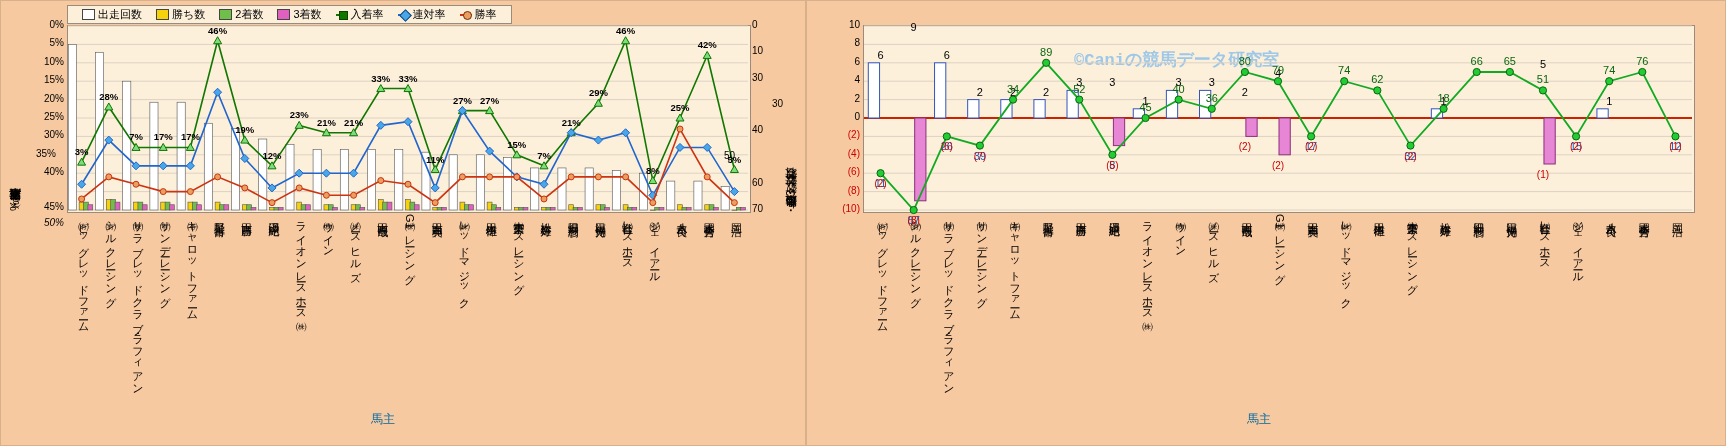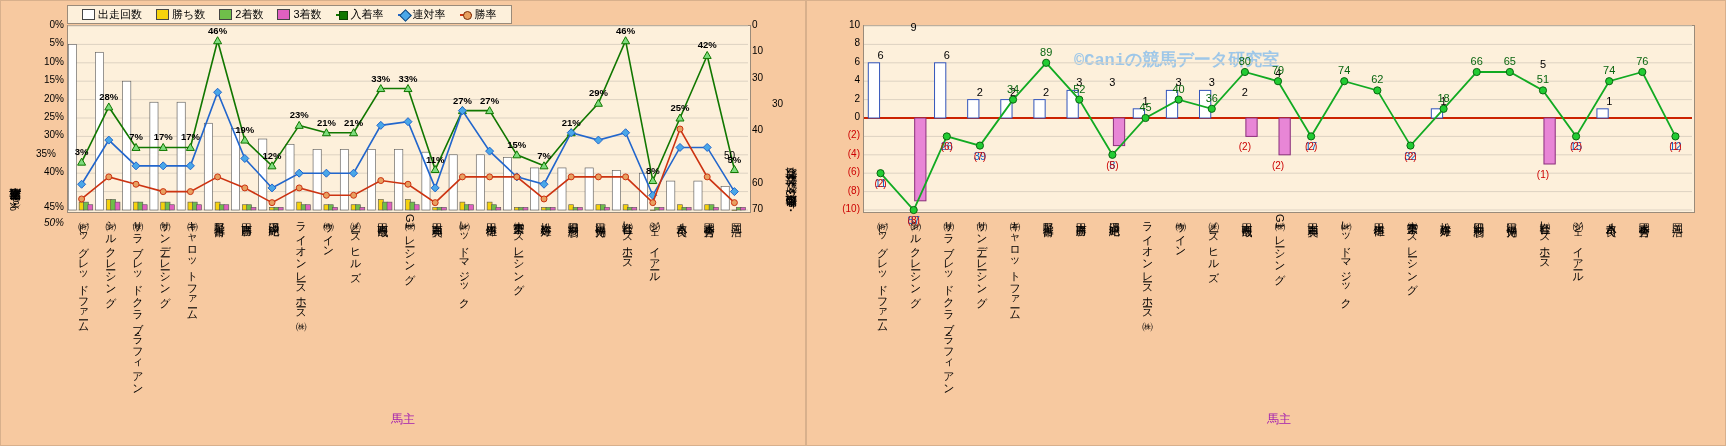--- a/index.html
+++ b/index.html
@@ -16,21 +16,21 @@
 
   .plot{position:absolute;background:#fdf0db;border:1px solid #9a8b7a;}
   .legend{position:absolute;display:flex;gap:14px;align-items:center;
           background:#fdf0db;border:1px solid #9a8b7a;padding:1px 14px;font-size:11px;}
   .legend .li{display:flex;align-items:center;gap:3px;white-space:nowrap;}
   .sw{width:11px;height:9px;border:1px solid #444;display:inline-block;}
   .mk{width:12px;height:10px;display:inline-block;position:relative;}
   .mk i{position:absolute;left:0;top:4px;width:12px;height:2px;display:block;}
   .mk b{position:absolute;left:3px;top:1px;width:7px;height:7px;display:block;border:1px solid #222;}
 
-  .axis-label{position:absolute;font-size:12px;color:#a21caf;margin-left:20px;}
+  .axis-label{position:absolute;font-size:12px;color:#0369a1;}
   .ylabel{writing-mode:vertical-rl;transform:rotate(180deg);font-size:12px;}
 
   .tick{position:absolute;font-size:10px;color:#000;text-align:right;}
   .tickr{position:absolute;font-size:10px;color:#000;text-align:left;}
   .cat{position:absolute;font-size:11px;color:#000;writing-mode:vertical-rl;
        white-space:nowrap;letter-spacing:0px;}
   .wm{position:absolute;color:#9ec7e8;font-weight:bold;font-size:17px;font-family:Liberation Mono, monospace;}
   svg{position:absolute;left:0;top:0;overflow:visible;}
 </style>
 </head>

